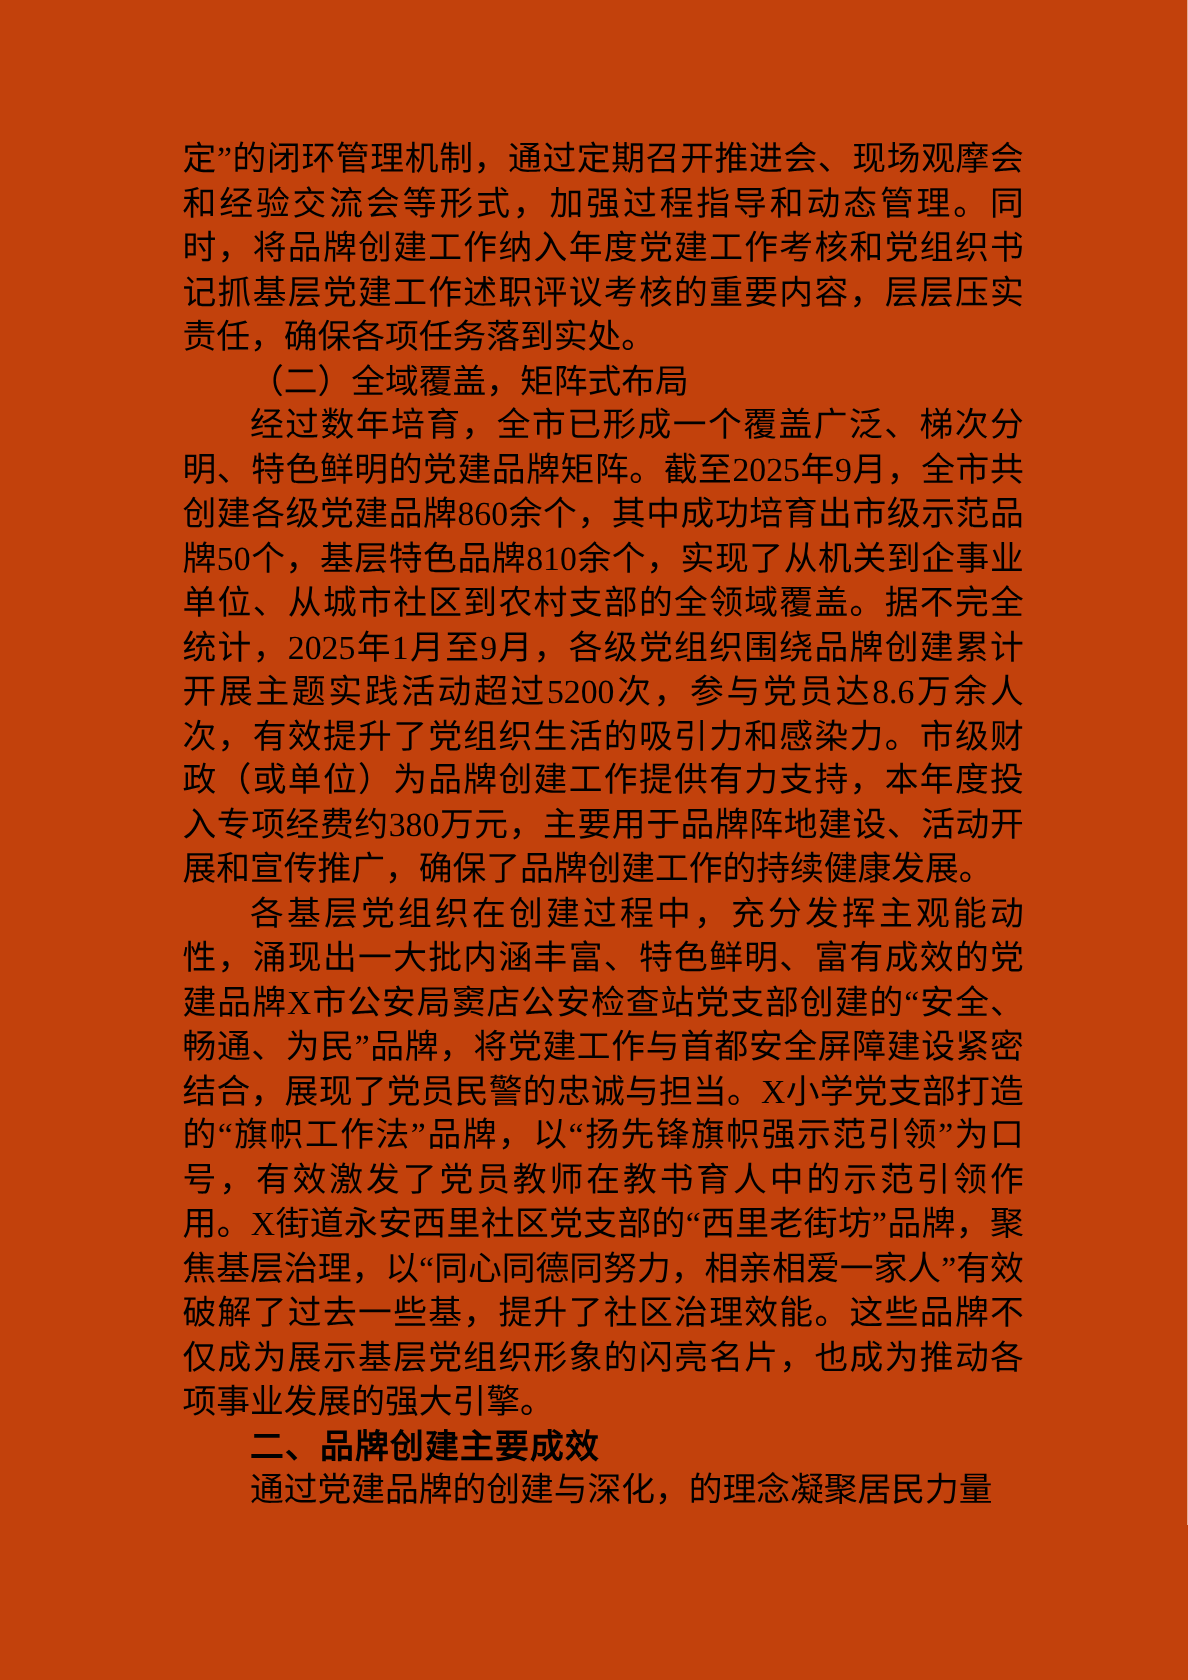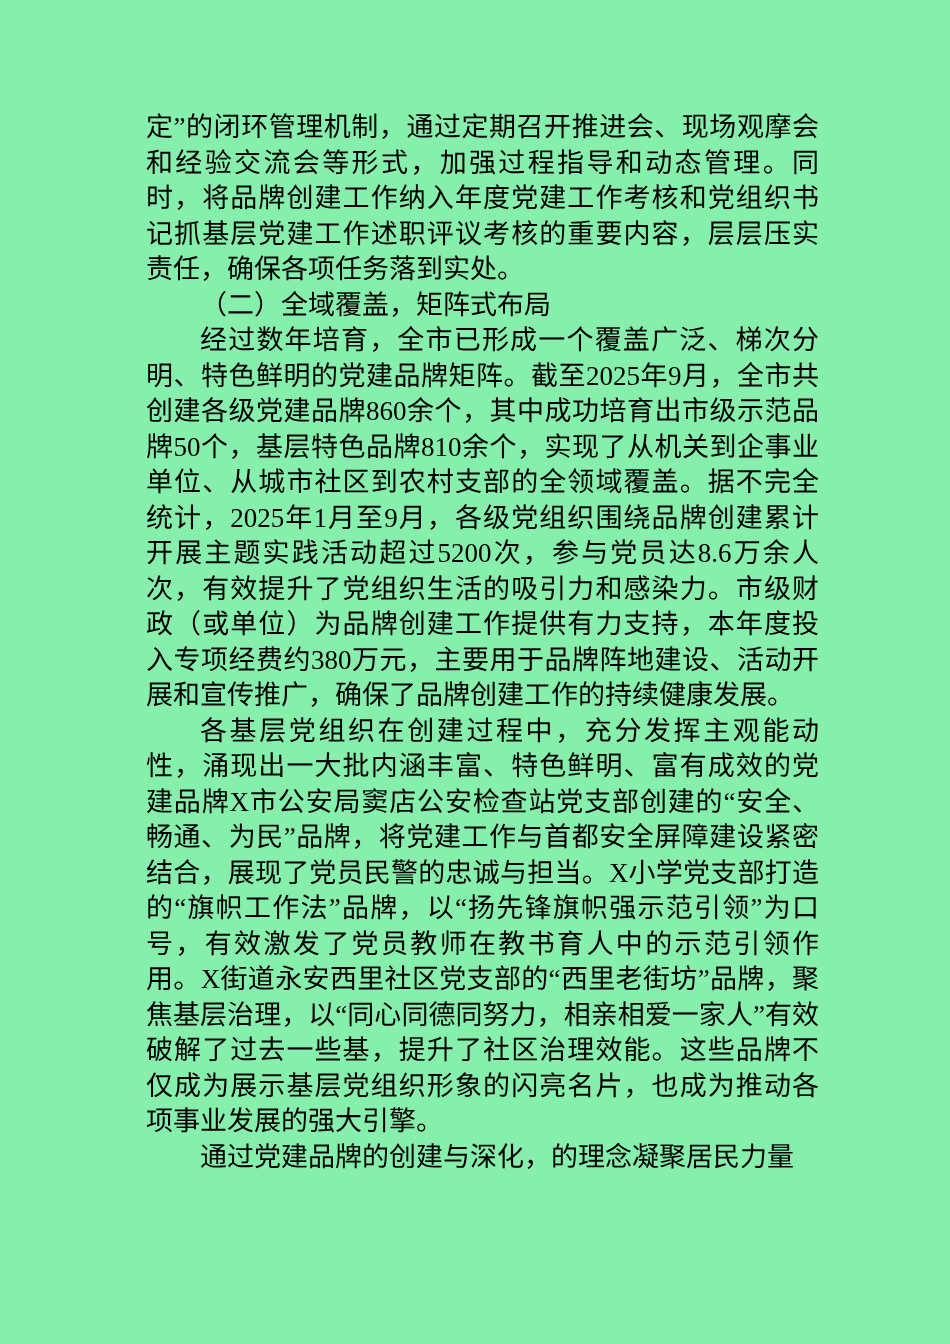--- a/index.html
+++ b/index.html
@@ -7,21 +7,21 @@
     background: #ffffff;
   }
   body {
     width: 950px;
     height: 1344px;
     overflow: hidden;
   }
   .page {
     width: 950px;
     height: 1344px;
-    background: #86efac;
+    background: #c2410c;
     padding: 110px 131px 0 146px;
     font-family: "Liberation Serif", "DejaVu Serif", serif;
     font-size: 27px;
     line-height: 35.5px;
     color: #000000;
     text-align: justify;
     text-justify: inter-ideograph;
     overflow: hidden;
   }
   .para {
@@ -47,15 +47,16 @@
 <div class="page">
   <p class="para continuation">定”的闭环管理机制，通过定期召开推进会、现场观摩会和经验交流会等形式，加强过程指导和动态管理。同时，将品牌创建工作纳入年度党建工作考核和党组织书记抓基层党建工作述职评议考核的重要内容，层层压实责任，确保各项任务落到实处。</p>
 
   <p class="heading-kai">（二）全域覆盖，矩阵式布局</p>
 
   <p class="para">经过数年培育，全市已形成一个覆盖广泛、梯次分明、特色鲜明的党建品牌矩阵。截至2025年9月，全市共创建各级党建品牌860余个，其中成功培育出市级示范品牌50个，基层特色品牌810余个，实现了从机关到企事业单位、从城市社区到农村支部的全领域覆盖。据不完全统计，2025年1月至9月，各级党组织围绕品牌创建累计开展主题实践活动超过5200次，参与党员达8.6万余人次，有效提升了党组织生活的吸引力和感染力。市级财政（或单位）为品牌创建工作提供有力支持，本年度投入专项经费约380万元，主要用于品牌阵地建设、活动开展和宣传推广，确保了品牌创建工作的持续健康发展。</p>
 
 
   <p class="para">各基层党组织在创建过程中，充分发挥主观能动性，涌现出一大批内涵丰富、特色鲜明、富有成效的党建品牌X市公安局窦店公安检查站党支部创建的“安全、畅通、为民”品牌，将党建工作与首都安全屏障建设紧密结合，展现了党员民警的忠诚与担当。X小学党支部打造的“旗帜工作法”品牌，以“扬先锋旗帜强示范引领”为口号，有效激发了党员教师在教书育人中的示范引领作用。X街道永安西里社区党支部的“西里老街坊”品牌，聚焦基层治理，以“同心同德同努力，相亲相爱一家人”有效破解了过去一些基，提升了社区治理效能。这些品牌不仅成为展示基层党组织形象的闪亮名片，也成为推动各项事业发展的强大引擎。</p>
 
+  <p class="heading-hei">二、品牌创建主要成效</p>
 
   <p class="para">通过党建品牌的创建与深化，的理念凝聚居民力量</p>
 </div>
 
 </body></html>

